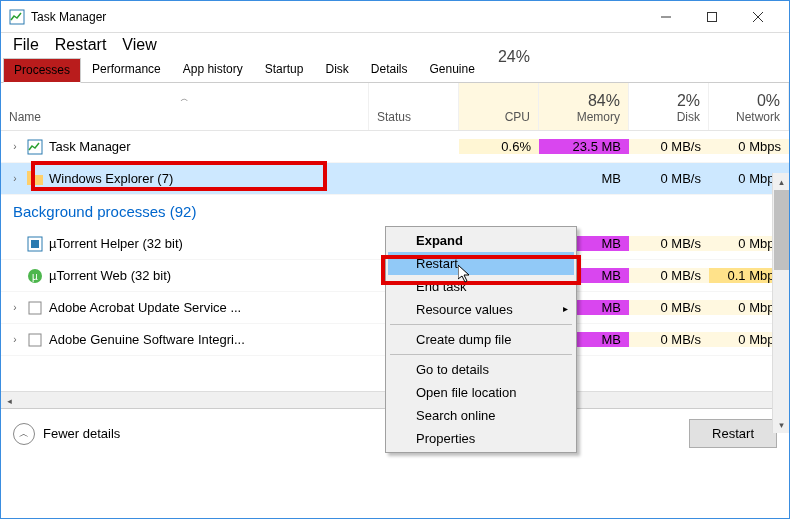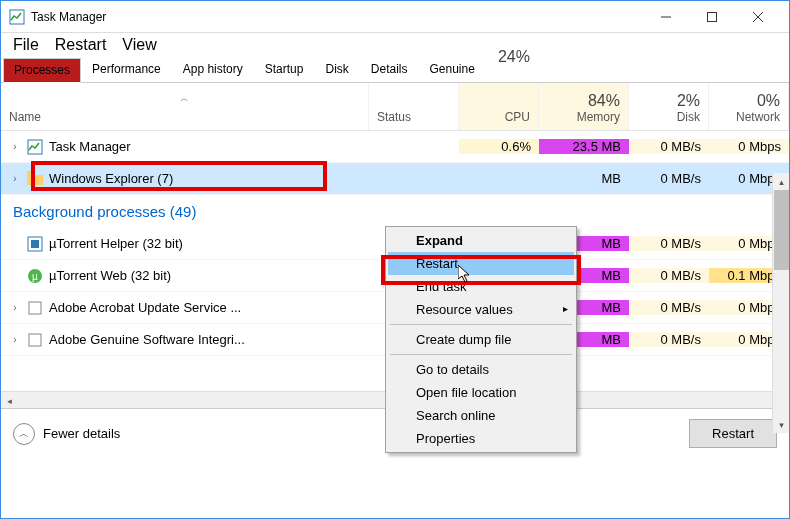--- a/index.html
+++ b/index.html
@@ -174,21 +174,21 @@
       <span>Windows Explorer (7)</span>
       </div>
     <div class="cell c-status"></div>
     <div class="cell c-cpu"></div>
     <div class="cell c-mem">MB</div>
     <div class="cell c-disk">0 MB/s</div>
     <div class="cell c-net">0 Mbps</div>
     <div class="name-highlight" style="left:30px; top:-2px; width:296px; height:30px;"></div>
   </div>
 
-  <div class="group">Background processes (49)</div>
+  <div class="group">Background processes (92)</div>
 
   <div class="row">
     <div class="cell c-name">
         <span class="caret" style="visibility:hidden">›</span>
       <svg class="procicon" viewBox="0 0 16 16">
           <rect x="1" y="1" width="14" height="14" fill="#fff" stroke="#2a7ab0"></rect>
           <rect x="4" y="4" width="8" height="8" fill="#2a7ab0"></rect>
         </svg>
       <span>µTorrent Helper (32 bit)</span>
       </div>

